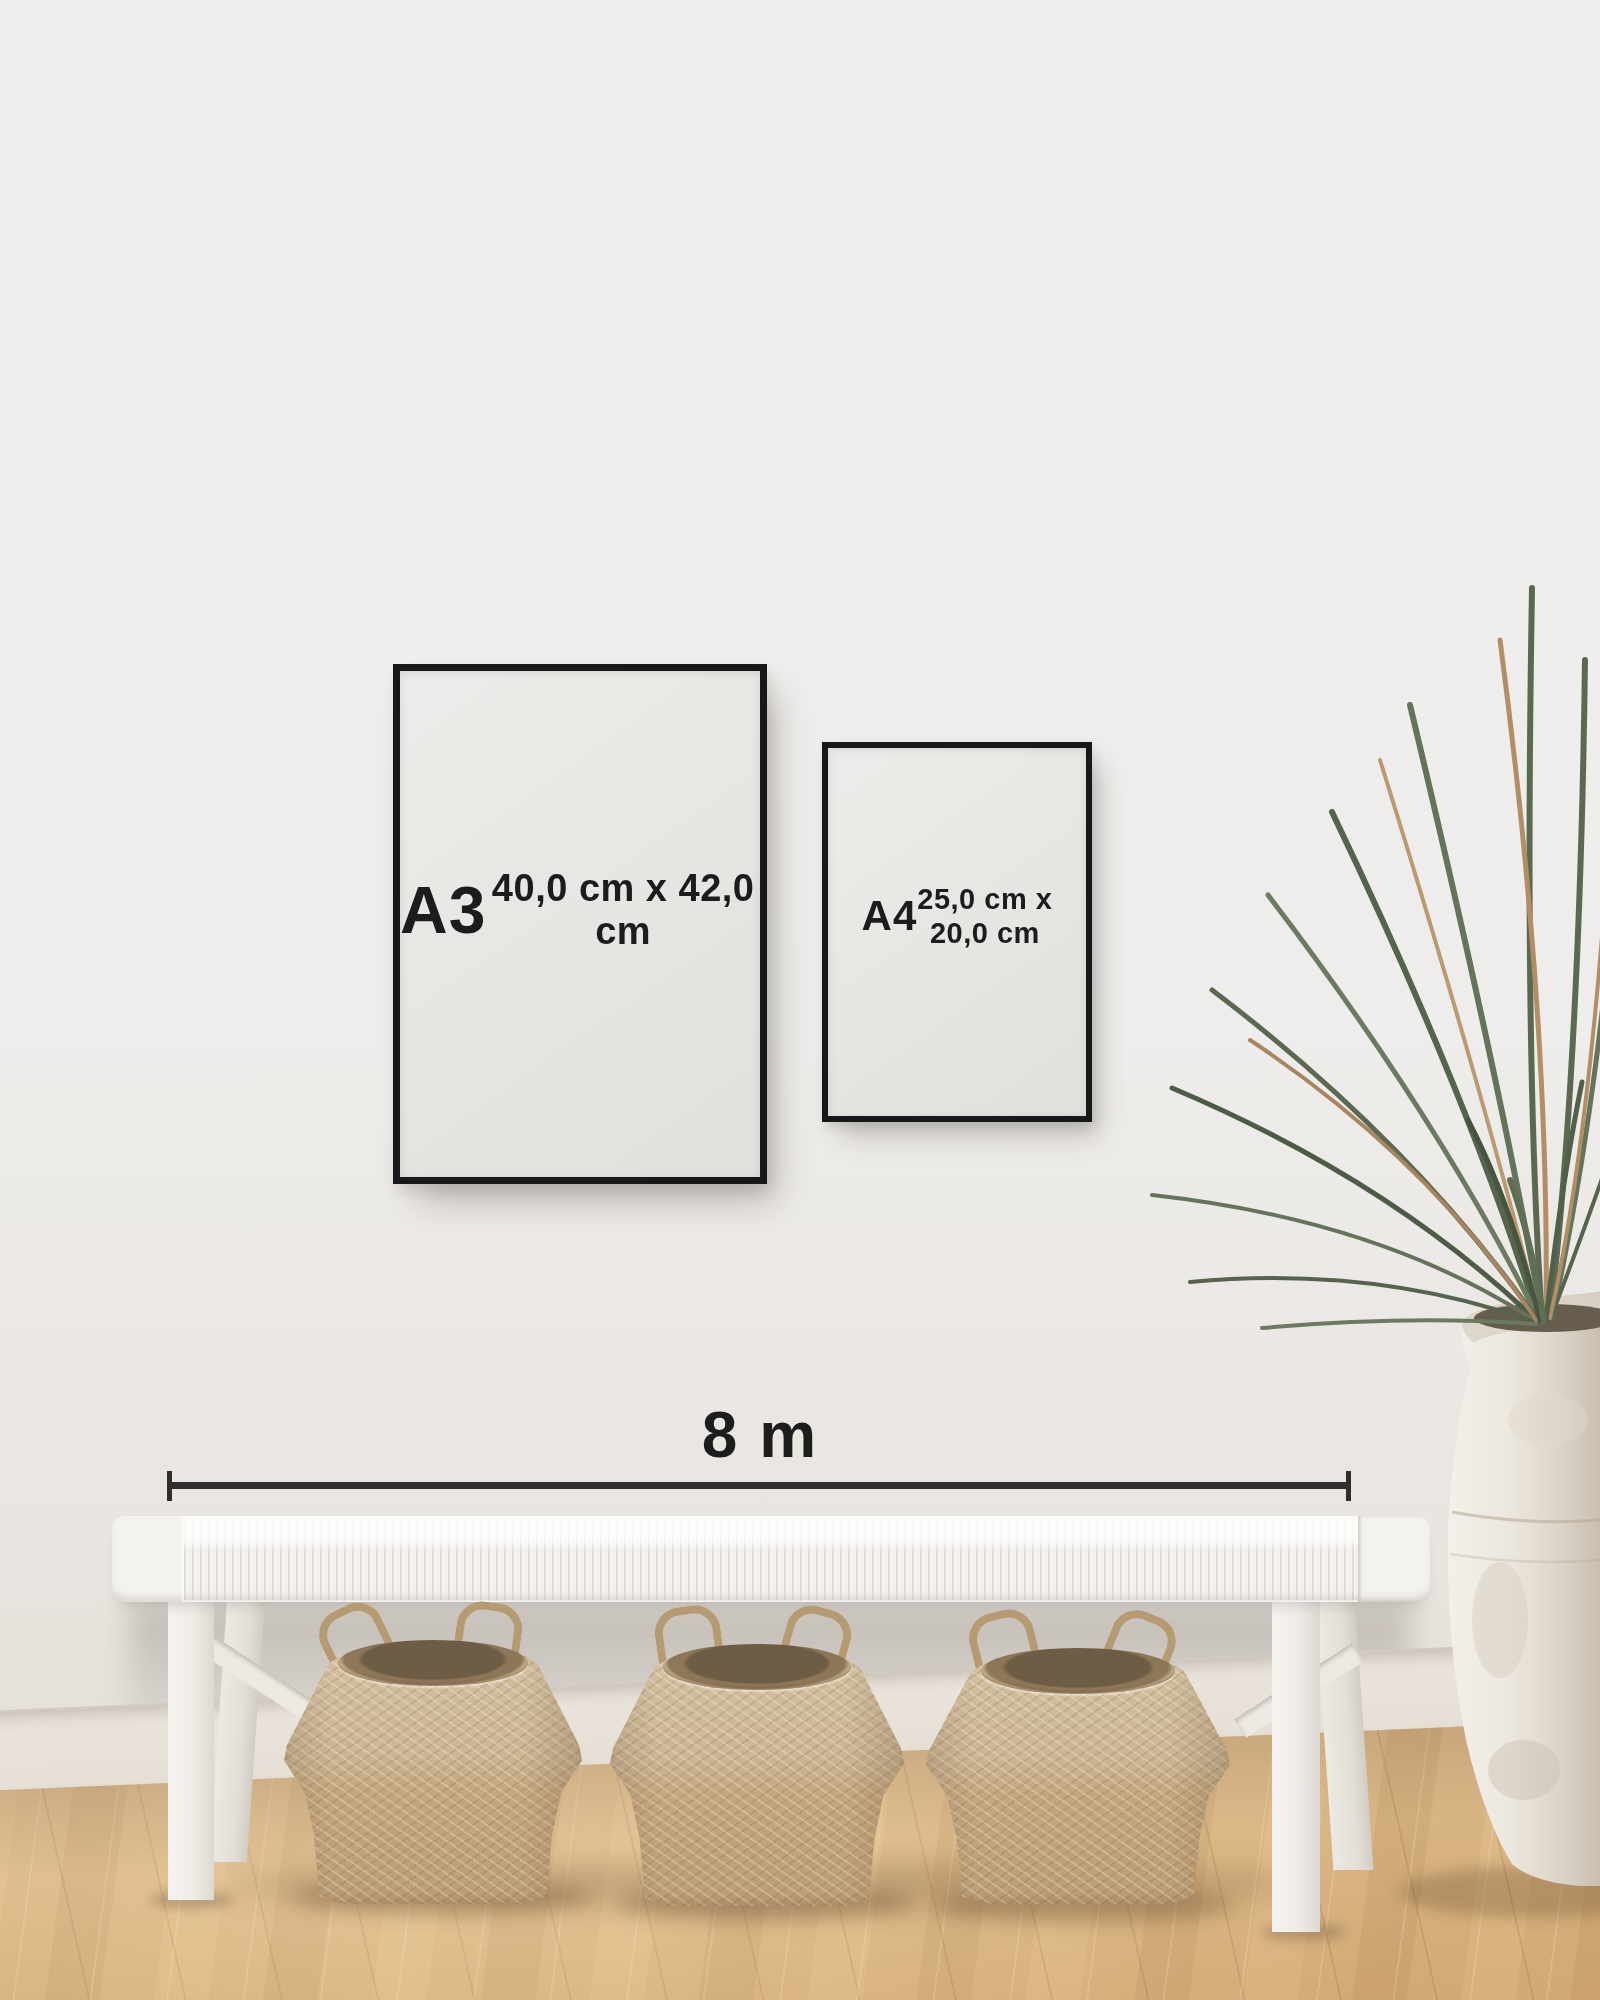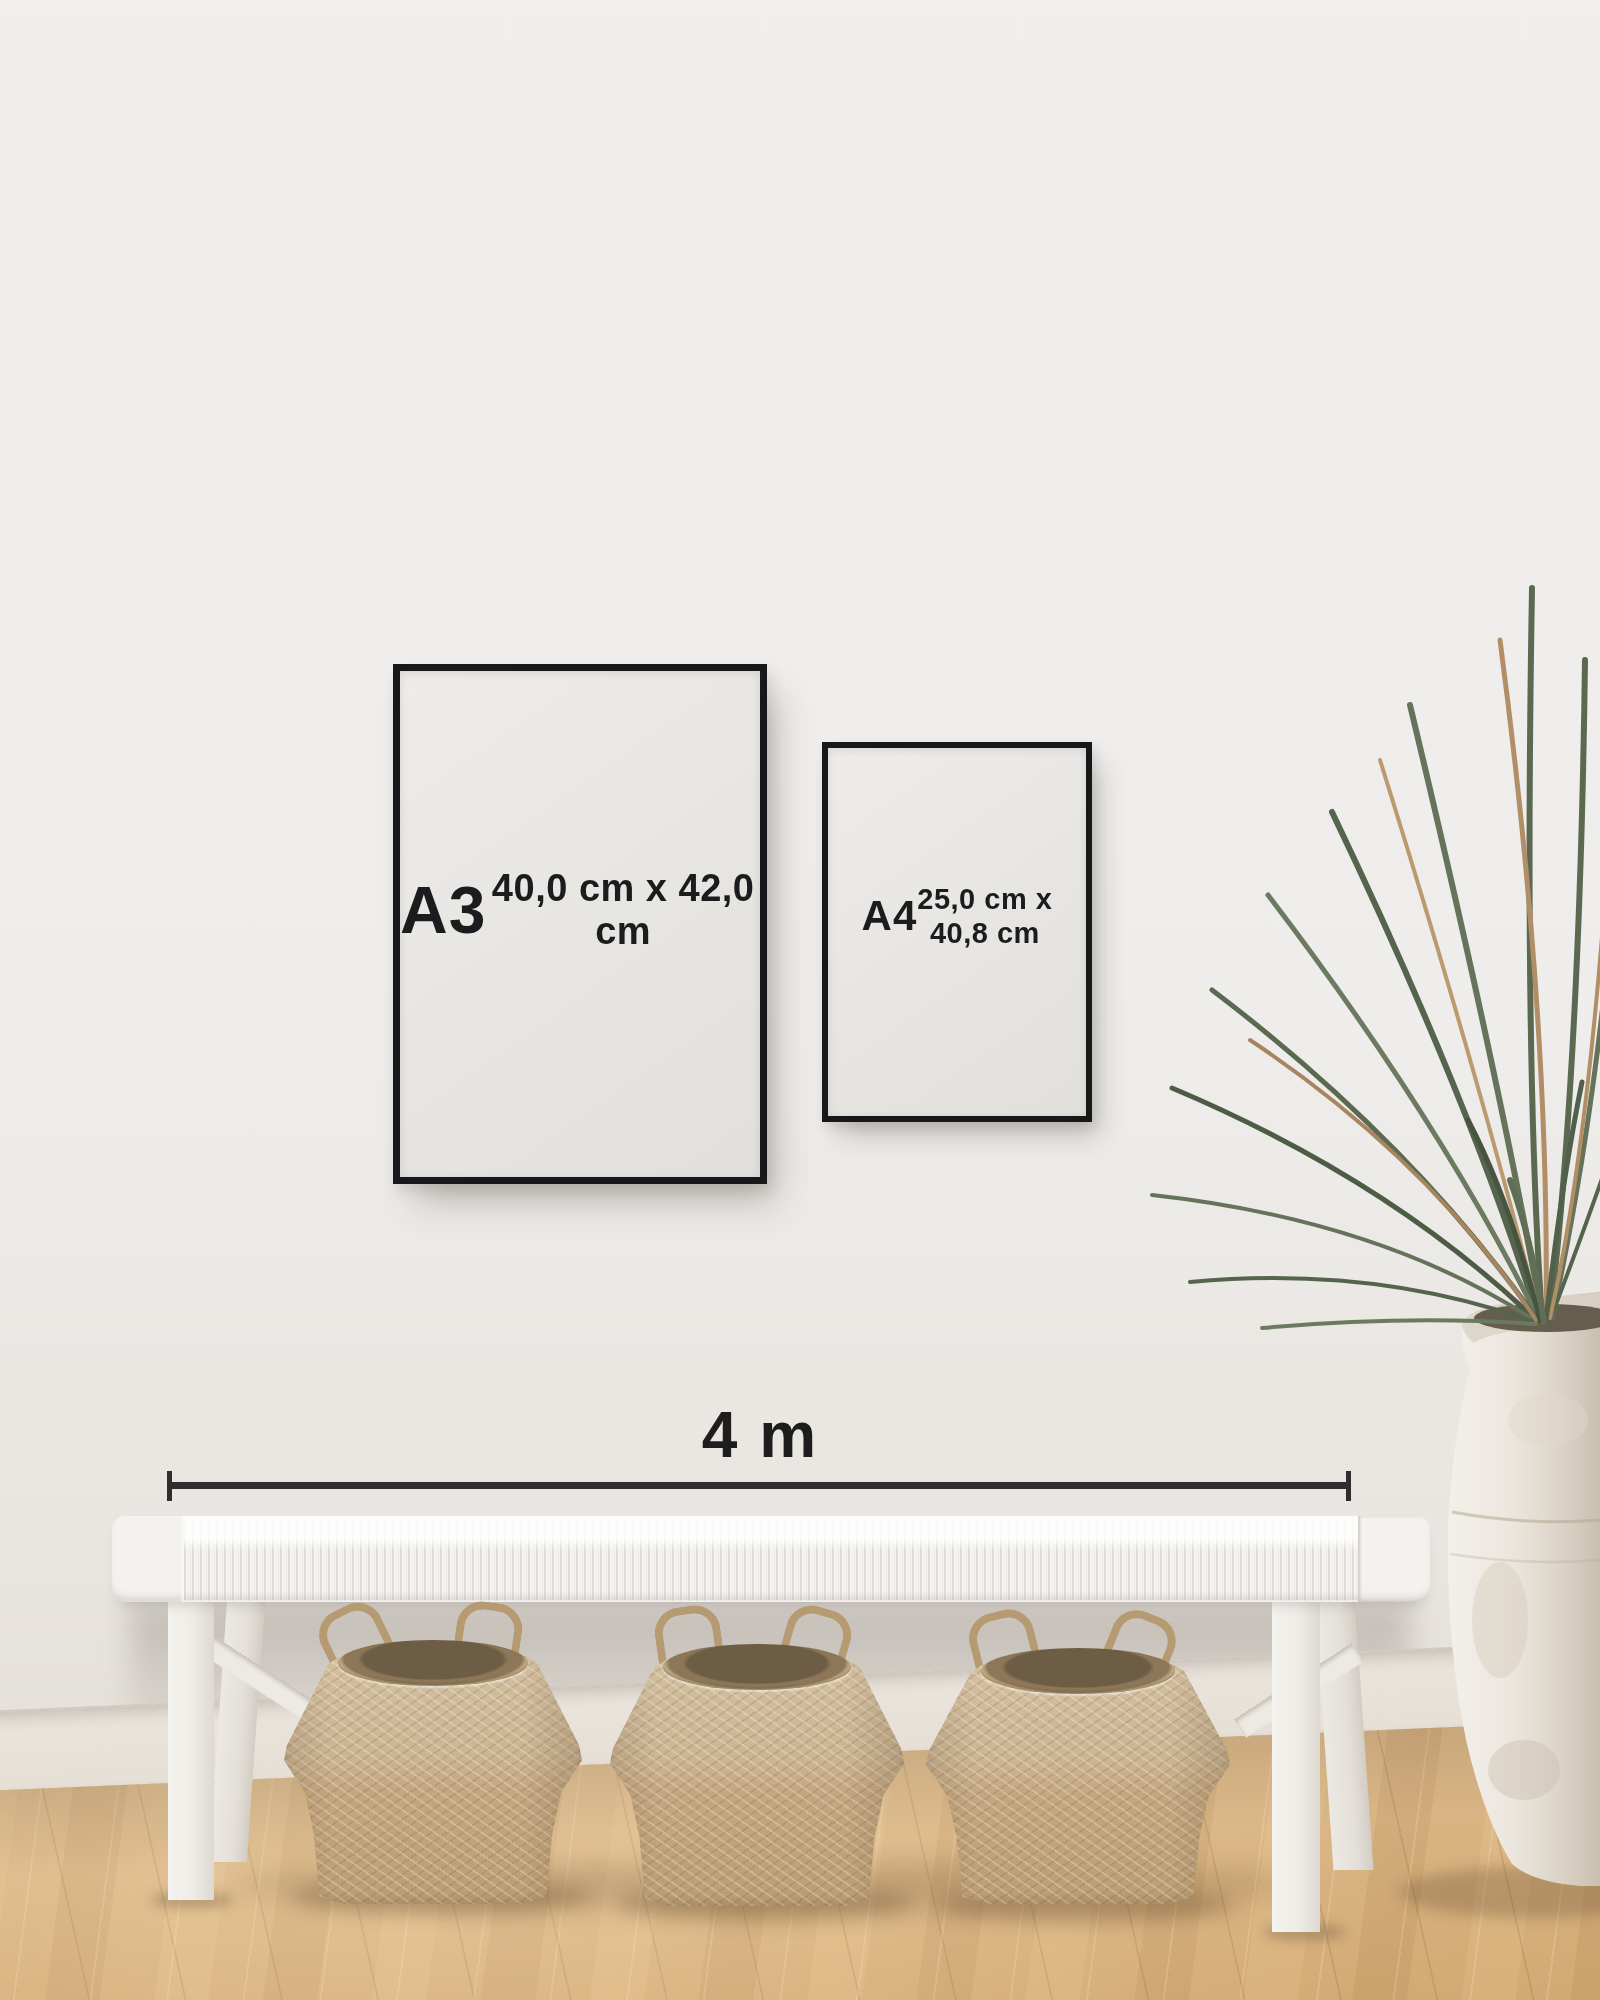--- a/index.html
+++ b/index.html
@@ -128,26 +128,26 @@
       <div class="frame-label annotation">A3</div>
       <div class="frame-dims annotation">40,0 cm x 42,0 cm</div>
     </div>
   </div>
 
   <div class="frame frame-a4">
     <div class="frame-content">
       <div class="frame-label annotation">A4</div>
       <div class="frame-dims annotation">
         <div>25,0 cm x</div>
-        <div>40,8 cm</div>
+        <div>20,0 cm</div>
       </div>
     </div>
   </div>
 
-  <div class="scale-label">4 m</div>
+  <div class="scale-label">8 m</div>
   <div class="scale-line"></div>
   <div class="scale-tick left"></div>
   <div class="scale-tick right"></div>
 
   <div class="bench-leg rear leg-rl"></div>
   <div class="bench-leg rear leg-rr"></div>
   <div class="bench-brace brace-left"></div>
   <div class="bench-brace brace-right"></div>
   <div class="bench-leg leg-fl"></div>
   <div class="bench-leg leg-fr"></div>

